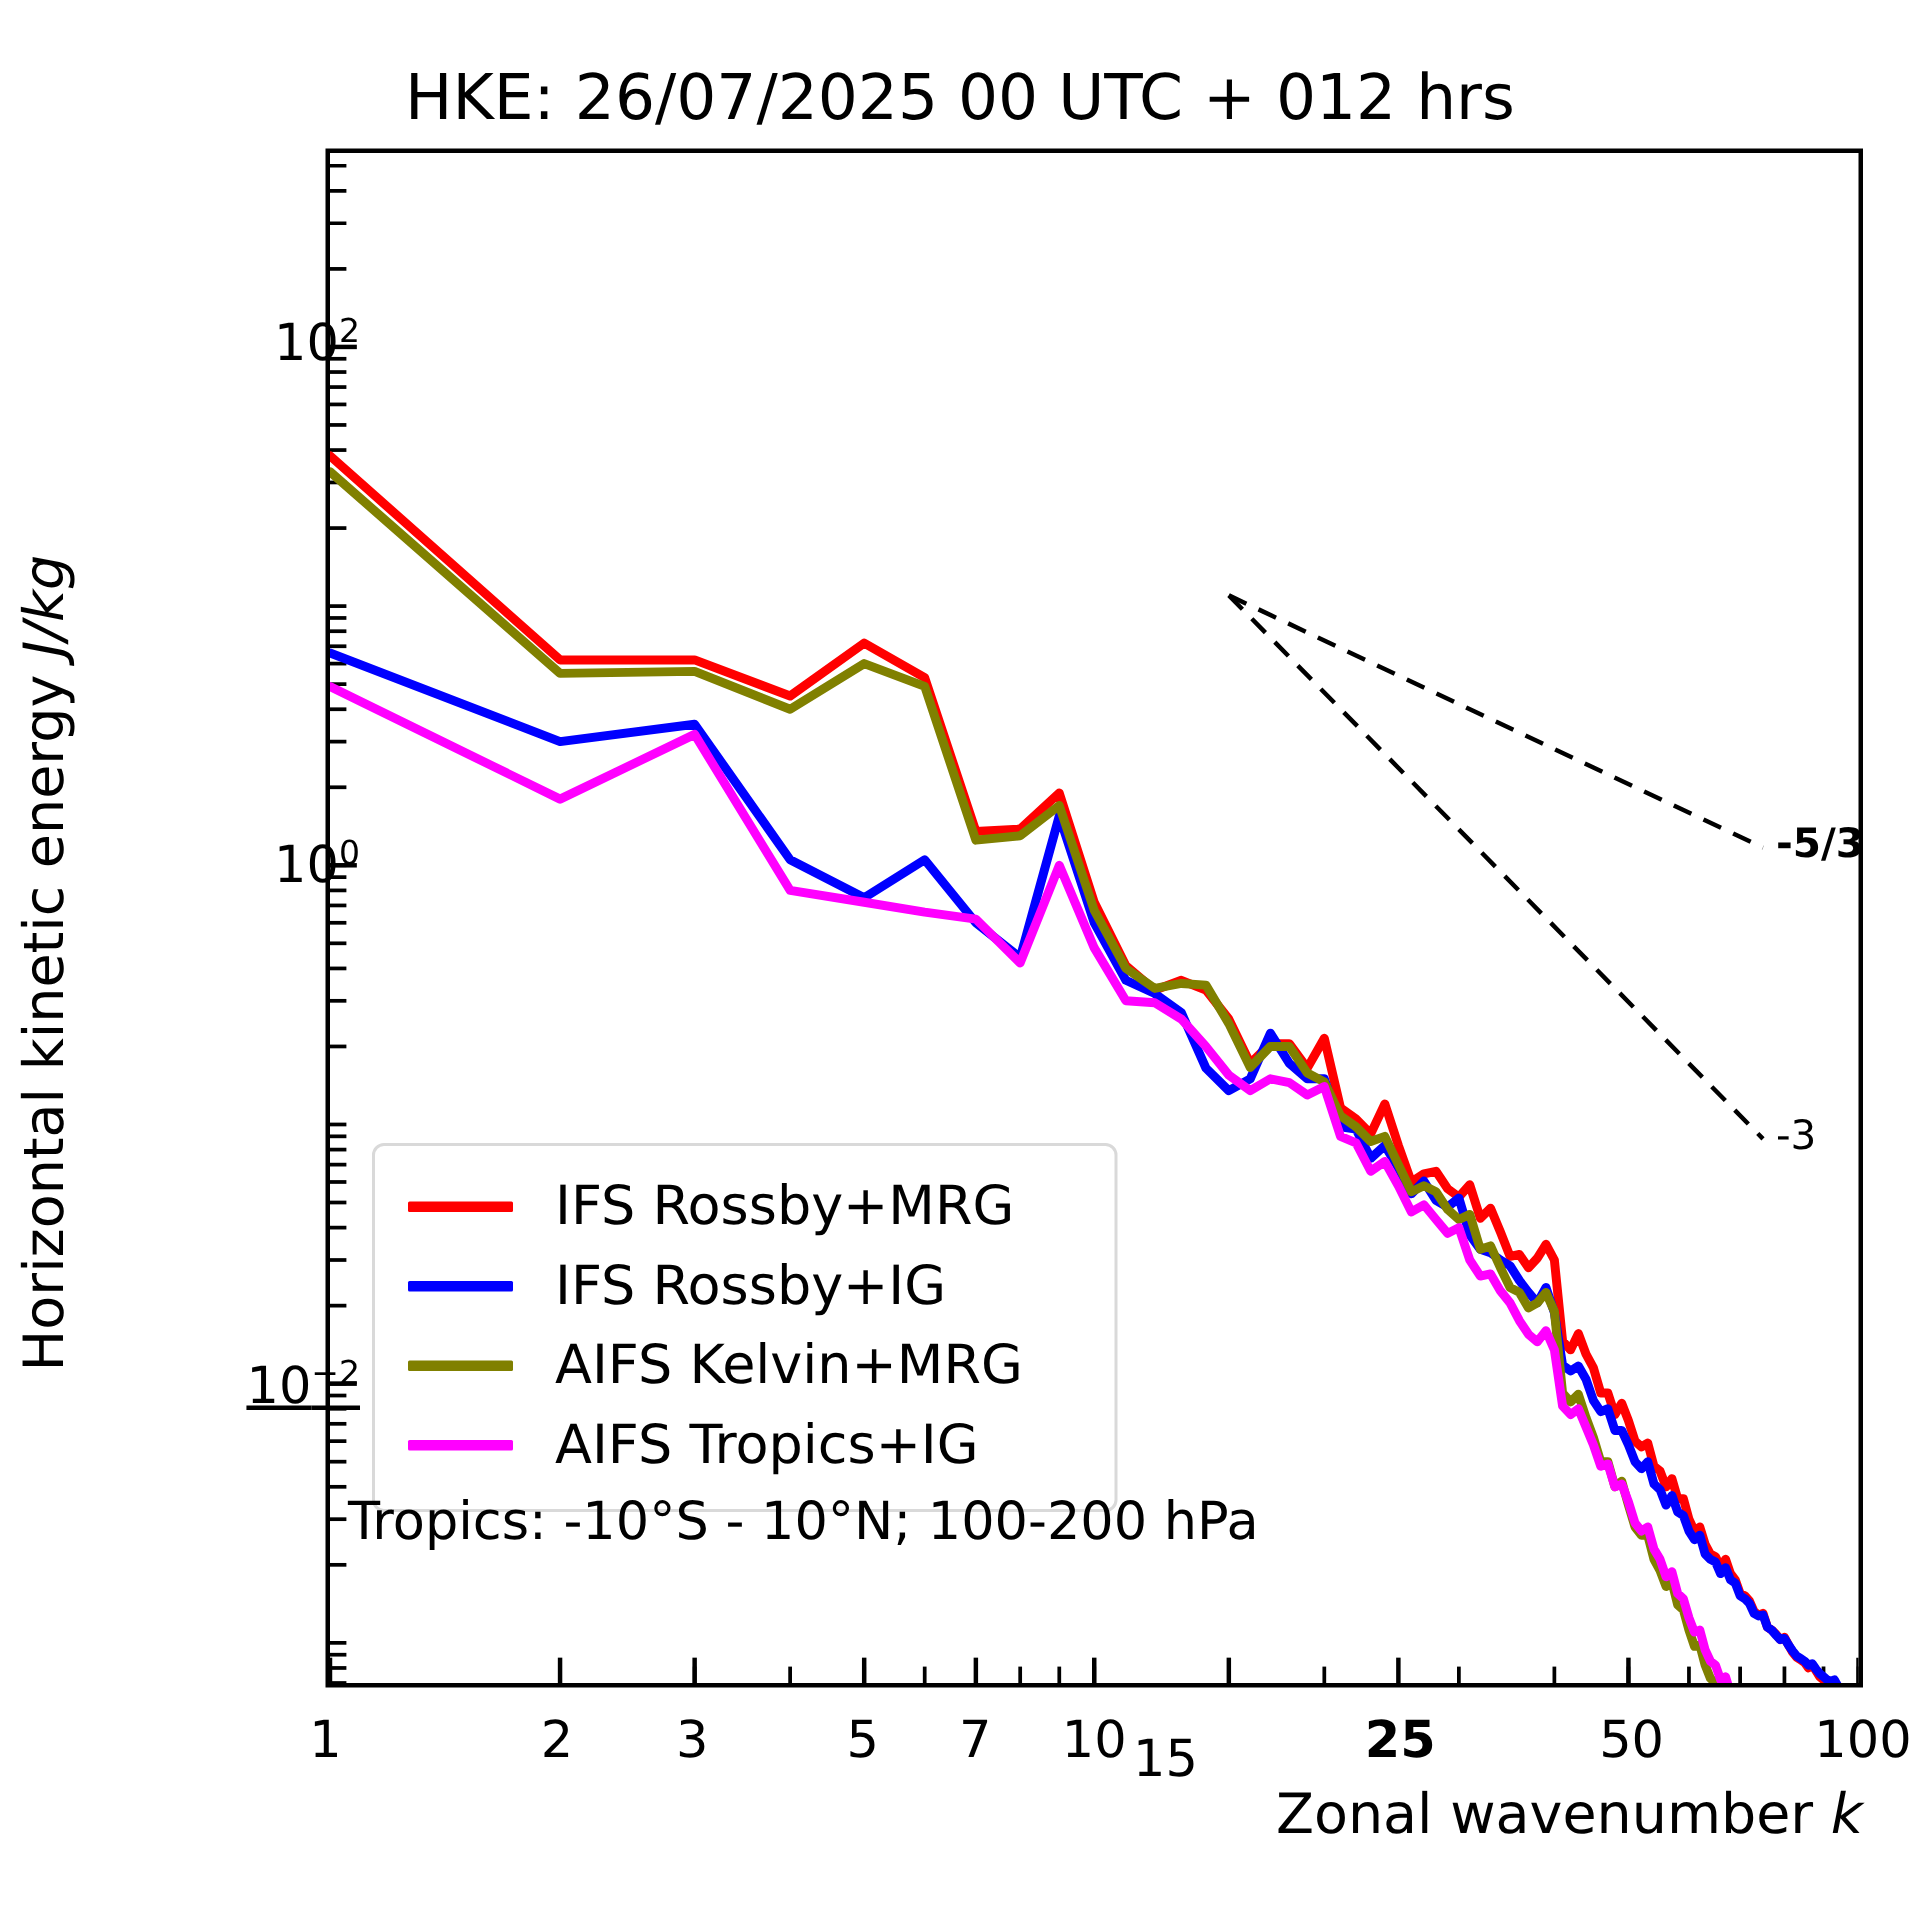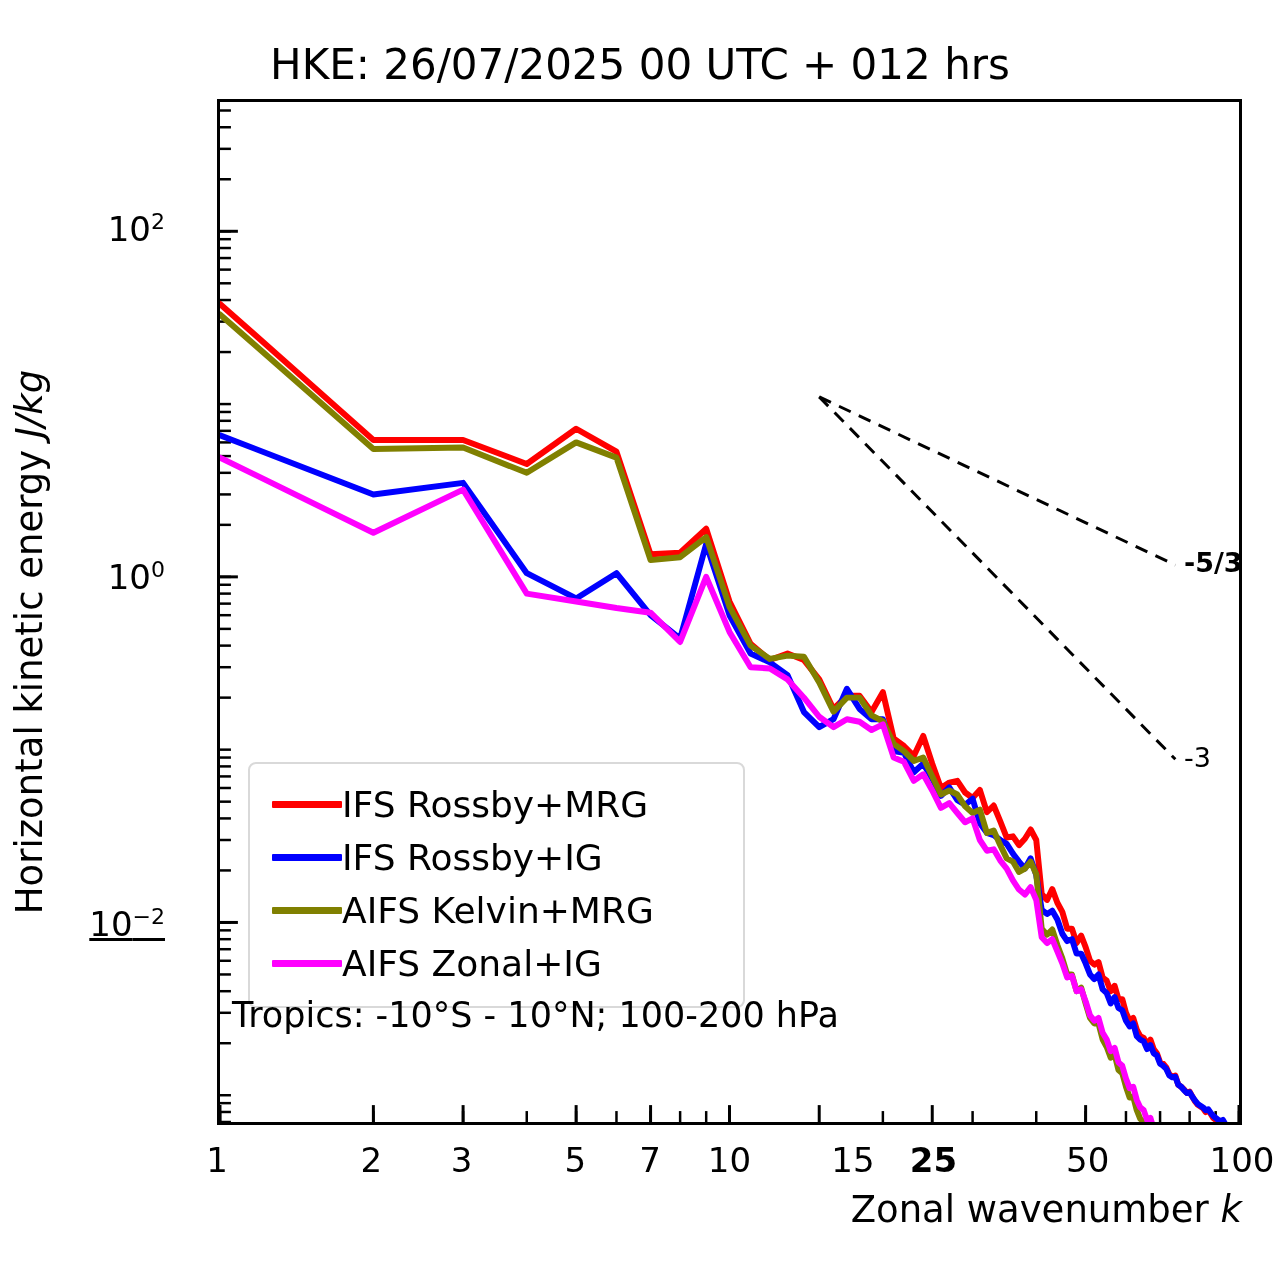--- a/index.html
+++ b/index.html
@@ -34,40 +34,40 @@
     text-align:right;font-size:37px;line-height:48px;white-space:nowrap;
   }
   #x-axis-label .sym{font-style:italic;}
 
   
   .xtick-label{
     position:absolute;top:1140px;font-size:34px;line-height:40px;
     transform:translateX(-50%);white-space:nowrap;text-align:center;
   }
   .ytick-label{
-    position:absolute;right:1115px;font-size:34px;line-height:40px;
+    position:absolute;right:1040px;font-size:34px;line-height:40px;
     transform:translateY(-50%);white-space:nowrap;text-align:right;
   }
   .ytick-label sup{font-size:22px;vertical-align:super;line-height:0;}
 
   
   .slope-label{
     position:absolute;font-size:27px;line-height:30px;white-space:nowrap;
   }
 
   
   #legend{
     position:absolute;left:248px;top:762px;
     width:497px;
     border:2px solid #d9d9d9;border-radius:8px;background:#fff;
     padding:14px 0 16px 0;box-sizing:border-box;
   }
   .legend-row{display:flex;align-items:center;height:53px;padding-left:22px;}
   .legend-swatch{width:70px;height:7px;border-radius:1px;flex:0 0 auto;}
-  .legend-text{font-size:36px;line-height:42px;white-space:nowrap;}
+  .legend-text{margin-left:28px;font-size:36px;line-height:42px;white-space:nowrap;}
 
   
   #region-note{
     position:absolute;left:232px;top:994px;
     font-size:35px;line-height:42px;white-space:nowrap;
   }
 </style>
 </head>
 <body>
 
@@ -177,21 +177,21 @@
     </svg>
   </div>
 
   <div id="x-tick-labels">
       <div class="xtick-label" style="left: 217px;">1</div>
       <div class="xtick-label" style="left: 371.278px;">2</div>
       <div class="xtick-label" style="left: 461.525px;">3</div>
       <div class="xtick-label" style="left: 575.222px;">5</div>
       <div class="xtick-label" style="left: 650.113px;">7</div>
       <div class="xtick-label" style="left: 729.5px;">10</div>
-      <div class="xtick-label" style="left: 853px;">15</div>
+      <div class="xtick-label" style="left: 777px; margin-top: 13px;">15</div>
       <div class="xtick-label" style="left: 933.444px; font-weight: bold;">25</div>
       <div class="xtick-label" style="left: 1087.72px;">50</div>
       <div class="xtick-label" style="left: 1242px;">100</div>
     </div>
   <div id="y-tick-labels">
       <div class="ytick-label" style="top: 229.041px;">10<sup>2</sup></div>
       <div class="ytick-label" style="top: 576.655px;">10<sup>0</sup></div>
       <div class="ytick-label" style="top: 924.27px; text-decoration: underline;">10<sup>−2</sup></div>
     </div>
 
@@ -216,19 +216,19 @@
       <div class="legend-row">
         <span class="legend-swatch" style="background: rgb(0, 0, 255);"></span>
         <span class="legend-text">IFS Rossby+IG</span>
       </div>
       <div class="legend-row">
         <span class="legend-swatch" style="background: rgb(128, 128, 0);"></span>
         <span class="legend-text">AIFS Kelvin+MRG</span>
       </div>
       <div class="legend-row">
         <span class="legend-swatch" style="background: rgb(255, 0, 255);"></span>
-        <span class="legend-text">AIFS Zonal+IG</span>
+        <span class="legend-text">AIFS Tropics+IG</span>
       </div>
     </div>
 
   <div id="region-note">Tropics: -10°S - 10°N; 100-200 hPa</div>
 
 </div>
 
 </body></html>

